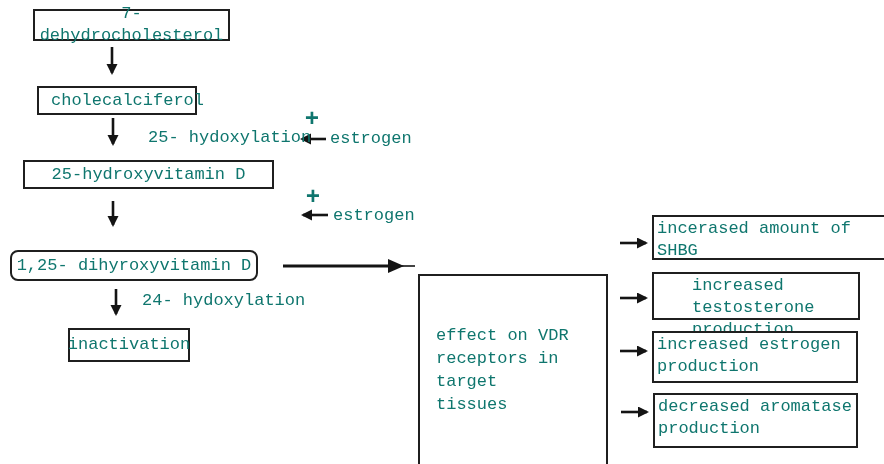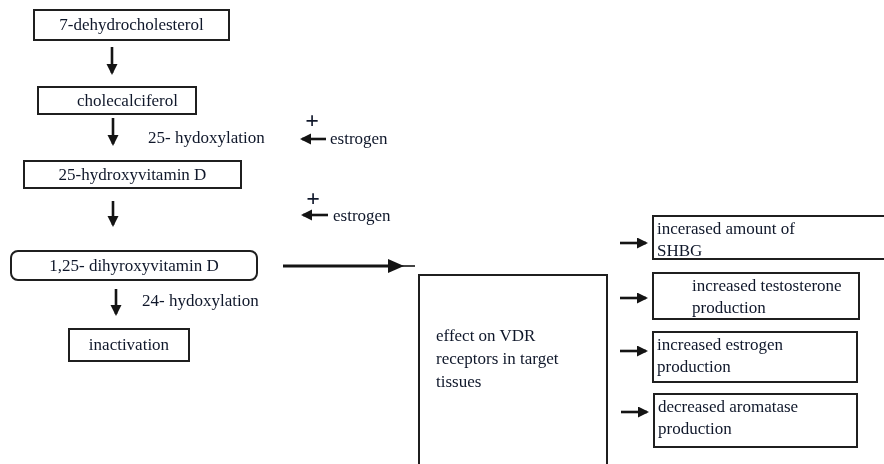--- a/index.html
+++ b/index.html
@@ -1,22 +1,22 @@
 <!DOCTYPE html>
 <html><head>
 <meta charset="utf-8">
 <style>
   html, body { margin: 0; padding: 0; background: #ffffff; }
   .stage {
     position: relative;
     width: 884px;
     height: 464px;
     background: #ffffff;
-    font-family: Liberation Serif, serif;
-    color: #0f172a;
+    font-family: Liberation Mono, monospace;
+    color: #0f766e;
     overflow: hidden;
   }
   .arrows {
     position: absolute;
     left: 0; top: 0;
     width: 884px; height: 464px;
     pointer-events: none;
   }
   .node {
     position: absolute;
@@ -92,21 +92,21 @@
   </svg>
 
   <div class="node" style="left:33px; top:9px; width:197px; height:32px;">
     <span>7-dehydrocholesterol</span>
   </div>
 
   <div class="node" style="left:37px; top:86px; width:160px; height:29px;padding-left:21px;">
     <span>cholecalciferol</span>
   </div>
 
-  <div class="node" style="left:23px; top:160px; width:219px; height:29px;">
+  <div class="node" style="left:23px; top:160px; width:251px; height:29px;">
     <span>25-hydroxyvitamin D</span>
   </div>
 
   <div class="node" style="left:10px; top:250px; width:248px; height:31px;border-radius:8px;">
     <span>1,25- dihyroxyvitamin D</span>
   </div>
 
   <div class="node" style="left:68px; top:328px; width:122px; height:34px;">
     <span>inactivation</span>
   </div>

